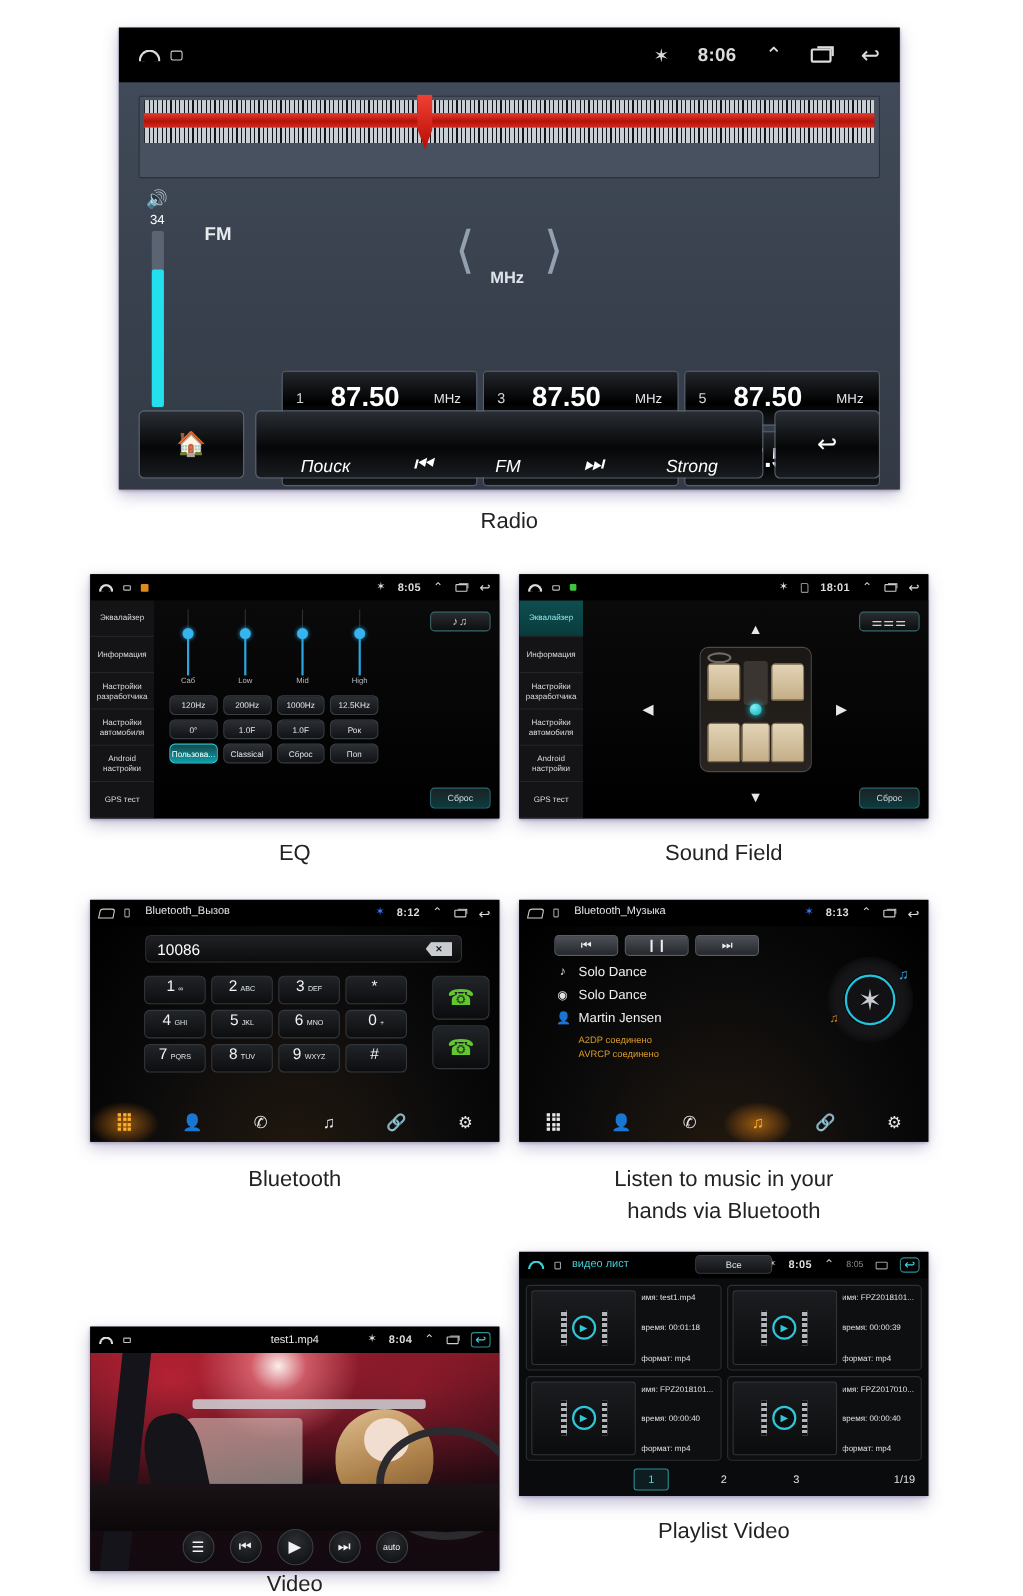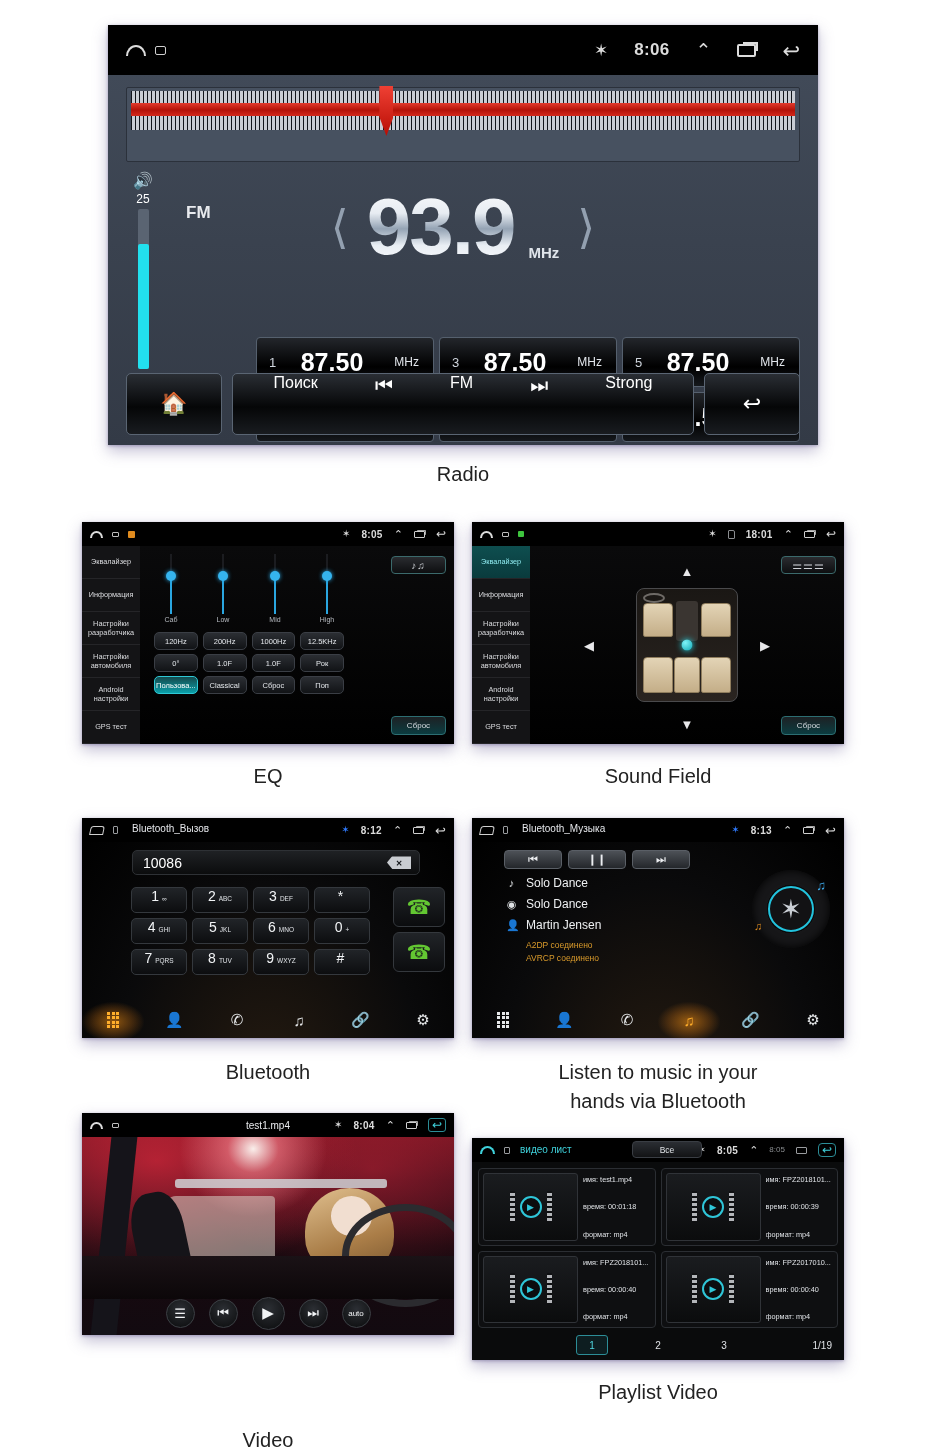--- a/index.html
+++ b/index.html
@@ -65,22 +65,22 @@
           border:1px solid #55606e; border-radius:4px; position:relative; }
   .pbtn .idx { position:absolute; left:12px; top:50%; transform:translateY(-50%); font-size:13px; color:#cfd5dd; }
   .pbtn .val { position:absolute; left:0; right:0; top:50%; transform:translateY(-50%); text-align:center; font-size:25px; color:#fff; font-weight:bold; padding-right:26px;}
   .pbtn .u { position:absolute; right:14px; top:50%; transform:translateY(-50%); font-size:12px; color:#e3e7ec; }
 
   .radiofoot { position:absolute; left:18px; right:18px; bottom:10px; height:62px; display:flex; gap:10px; }
   .rfbtn { width:96px; background:linear-gradient(180deg,#2a2e34,#050607 55%,#191c20);
            border:1px solid #5a6insert; border:1px solid #5a6573; border-radius:5px;
            display:flex; align-items:center; justify-content:center; color:#fff; }
   .rfmid { flex:1; background:linear-gradient(180deg,#2a2e34,#050607 55%,#191c20);
-           border:1px solid #5a6573; border-radius:5px; display:flex; align-items:flex-start;
-           justify-content:space-around; color:#fff; font-size:16px; padding:0 12px; }
+           border:1px solid #5a6573; border-radius:5px; display:flex; align-items:flex-end;
+           justify-content:space-around; color:#fff; font-size:16px; padding:0 12px;font-style:italic; }
 
   
   .dev.sm { width:372px; height:222px; }
   .sm .sbar { height:24px; padding:0 8px; font-size:10px; }
   .sm .sbar .right { gap:11px; }
   .sm .screen { position:absolute; top:24px; left:0; right:0; bottom:0; }
 
   
   .setbody { position:absolute; inset:0; background:#0b0b0c; display:flex; }
   .setnav { width:58px; background:#141416; display:flex; flex-direction:column; }
@@ -235,31 +235,30 @@
   <div class="body">
     <div class="tuner">
       <div class="scaleTop"></div>
       <div class="redbar"></div>
       <div class="scaleBot"></div>
       <div class="needle" id="tuner-needle" style="left: 38.6%;"></div>
     </div>
 
     <div class="volwrap">
       <div style="text-align:center;color:#fff;font-size:16px;">🔊</div>
-      <div class="vnum">25</div>
+      <div class="vnum">34</div>
       <div class="volbar">
           <i id="vol-fill" style="height: 78%;"></i>
         </div>
     </div>
 
     <div class="fmlabel">FM</div>
 
     <div class="freqwrap">
       <span class="chev">⟨</span>
-      <span class="freq">93.9</span>
       <span class="unit">MHz</span>
       <span class="chev">⟩</span>
     </div>
 
     <div class="presets" id="radio-presets">
         <div class="pbtn">
           <span class="idx">1</span>
           <span class="val">87.50</span>
           <span class="u">MHz</span>
         </div>
@@ -614,21 +613,21 @@
         <div>🔗</div>
         <div>⚙</div>
       </div>
   </div>
 </div>
 <div class="caption" style="position:absolute;left:462px;top:1058px;width:392px;">
   <div>Listen to music in your</div>
   <div>hands via Bluetooth</div>
 </div>
 
-<div class="dev sm" style="left:82px;top:1113px;height:222px;">
+<div class="dev sm" style="left:82px;top:1206px;height:222px;">
   <div class="sbar" style="z-index:5;">
     <div class="left">
       <span class="ico arch" style="width:13px;height:7px;"></span>
       <span class="ico" style="width:7px;height:5px;border:1px solid #bdbdbd;border-radius:1px;"></span>
     </div>
     <div style="position:absolute;left:0;right:0;text-align:center;font-size:10px;color:#e9ebee;">test1.mp4</div>
     <div class="right">
       <span class="ico">✶</span>
       <span class="clock">8:04</span>
       <span class="ico" style="font-size:11px;">⌃</span>

